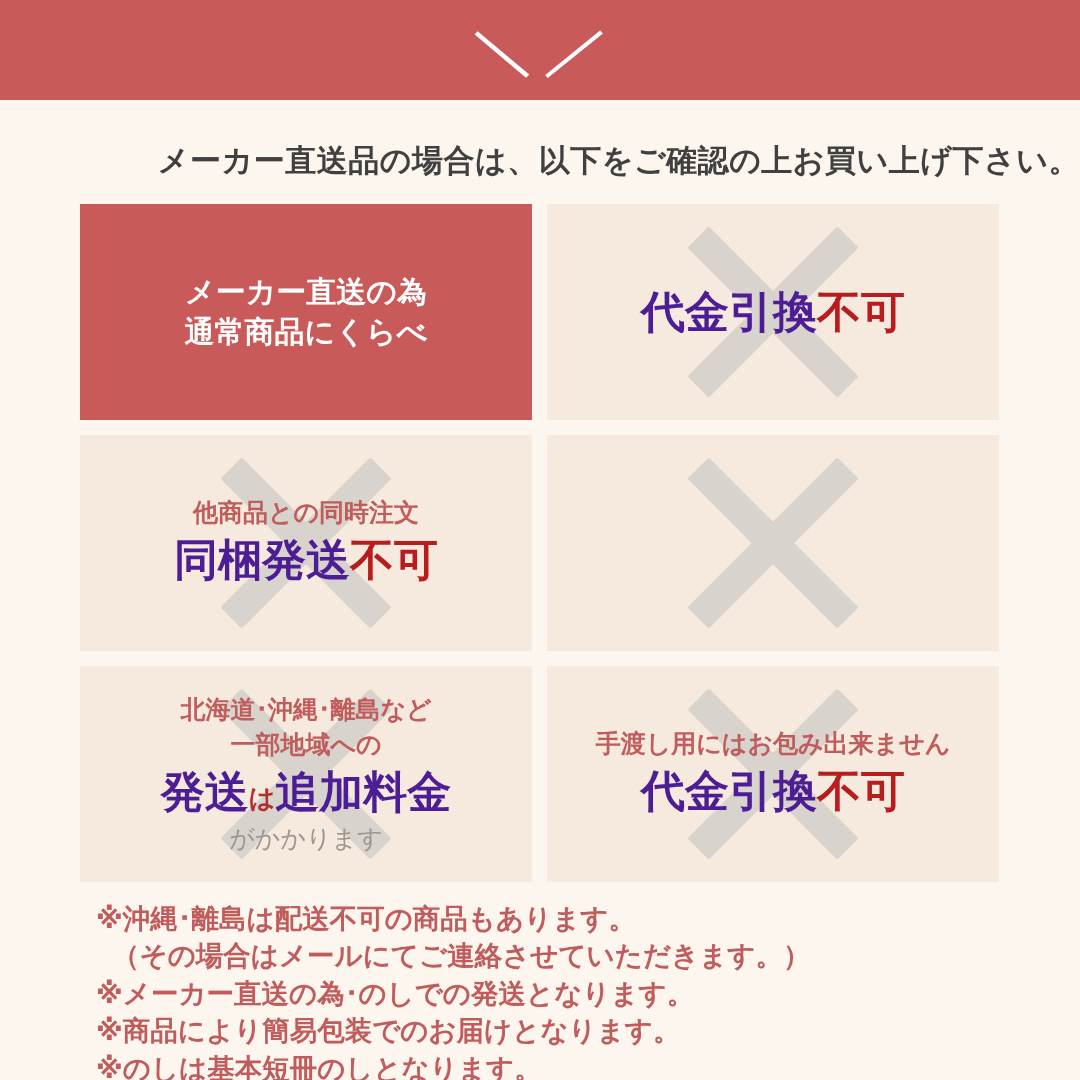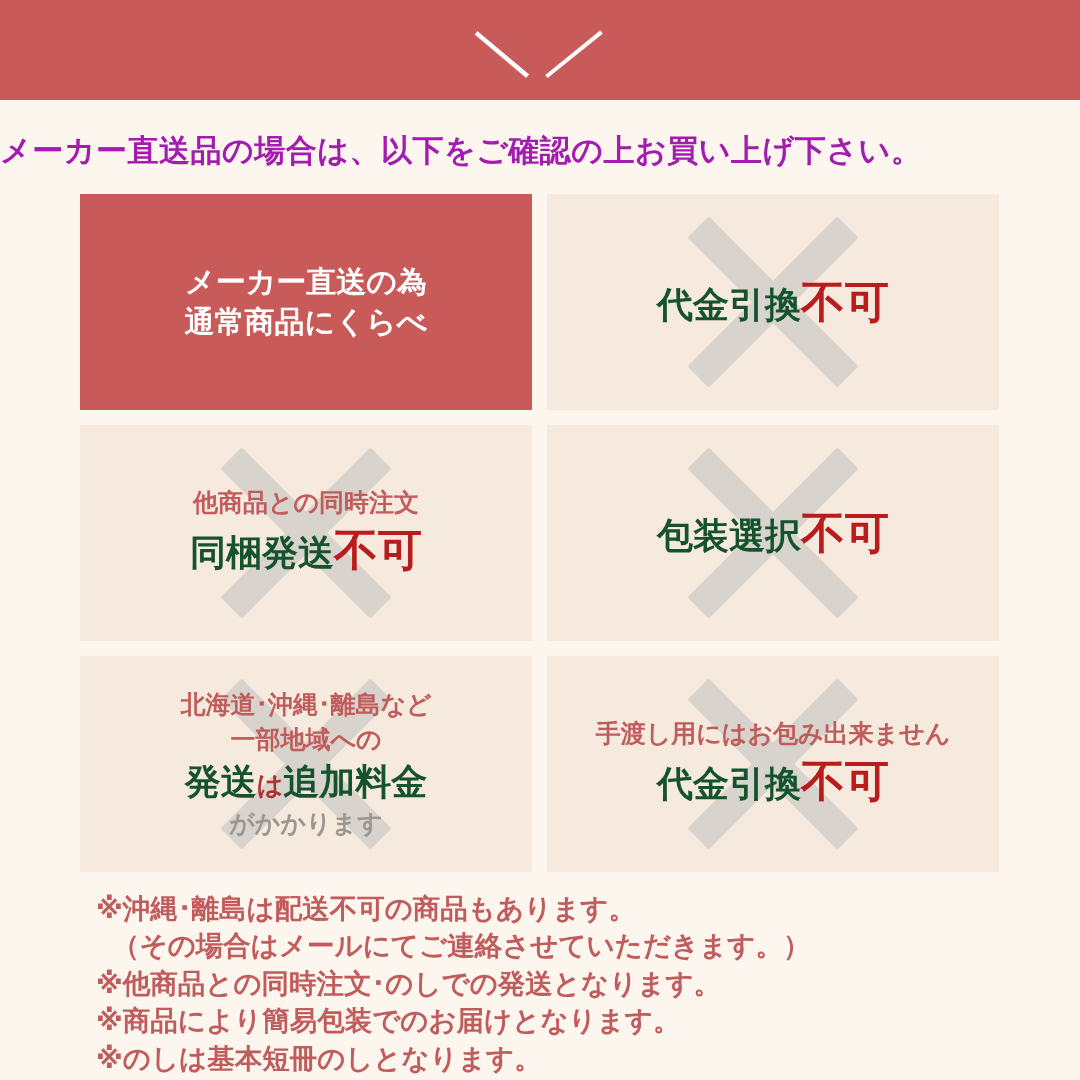--- a/index.html
+++ b/index.html
@@ -45,25 +45,25 @@
     color: #ffffff;
     font-size: 52px;
     font-weight: bold;
     line-height: 1;
   }
   .slash.left  { transform: skewX(18deg); margin-right: 12px; }
   .slash.right { transform: skewX(-18deg); margin-left: 12px; }
 
   
   .lead {
-    text-align: left;
-    color: #a21caf;
+    text-align: right;
+    color: #404040;
     font-size: 31px;
     font-weight: bold;
-    margin-top: 30px;
+    margin-top: 40px;
     letter-spacing: 0.5px;
   }
 
   
   .grid {
     margin: 22px auto 8px auto;
     width: 920px;
     display: grid;
     grid-template-columns: 452px 452px;
     grid-template-rows: 216px 216px 216px;
@@ -121,41 +121,41 @@
     font-weight: bold;
   }
   .t-small {
     color: #c05c5c;
     font-size: 25px;
     font-weight: bold;
     display: block;
     margin-bottom: 2px;
   }
   .t-big {
-    color: #14532d;
-    font-size: 36px;
+    color: #4c1d95;
+    font-size: 44px;
     font-weight: bold;
     display: inline-block;
   }
   .t-big-grey {
     color: #b91c1c;
     font-size: 44px;
     font-weight: bold;
     display: inline-block;
   }
   .t-conn {
     color: #b03030;
     font-size: 26px;
     font-weight: bold;
     display: inline-block;
   }
   .t-sub-grey {
     color: #9b9690;
     font-size: 25px;
-    font-weight: bold;
+    font-weight: normal;
     display: block;
     margin-top: 1px;
     text-align: center;
   }
 
   
   .notes {
     margin: 18px 0 0 96px;
     color: #c05c5c;
     font-size: 27.5px;
@@ -208,23 +208,20 @@
         <span class="t-small">他商品との同時注文</span>
         <span class="t-big">同梱発送</span><span class="t-big-grey">不可</span>
       </div>
     </div>
 
     <div class="cell">
       <div class="xmark">
           <span class="a"></span>
           <span class="b"></span>
         </div>
-      <div class="content">
-        <span class="t-big">包装選択</span><span class="t-big-grey">不可</span>
-      </div>
     </div>
 
     <div class="cell">
       <div class="xmark">
           <span class="a"></span>
           <span class="b"></span>
         </div>
       <div class="content">
         <span class="t-small">北海道･沖縄･離島など</span>
         <span class="t-small">一部地域への</span>
@@ -242,19 +239,19 @@
         <span class="t-small">手渡し用にはお包み出来ません</span>
         <span class="t-big">代金引換</span><span class="t-big-grey">不可</span>
       </div>
     </div>
 
   </div>
 
   <div class="notes">
     <div>※沖縄･離島は配送不可の商品もあります。</div>
     <div class="indent">（その場合はメールにてご連絡させていただきます。）</div>
-    <div>※他商品との同時注文･のしでの発送となります。</div>
+    <div>※メーカー直送の為･のしでの発送となります。</div>
     <div>※商品により簡易包装でのお届けとなります。</div>
     <div>※のしは基本短冊のしとなります。</div>
     <div>※商品によりいずれも対応できない場合がございます。</div>
   </div>
 
 </div>
 
 </body></html>

